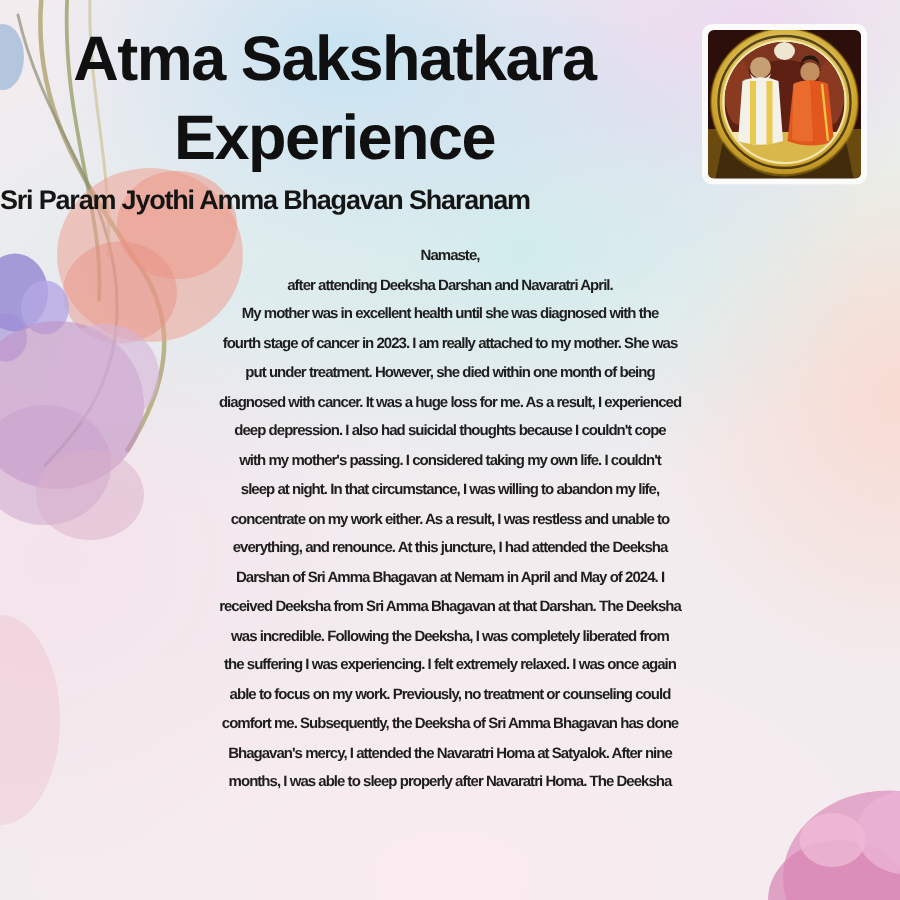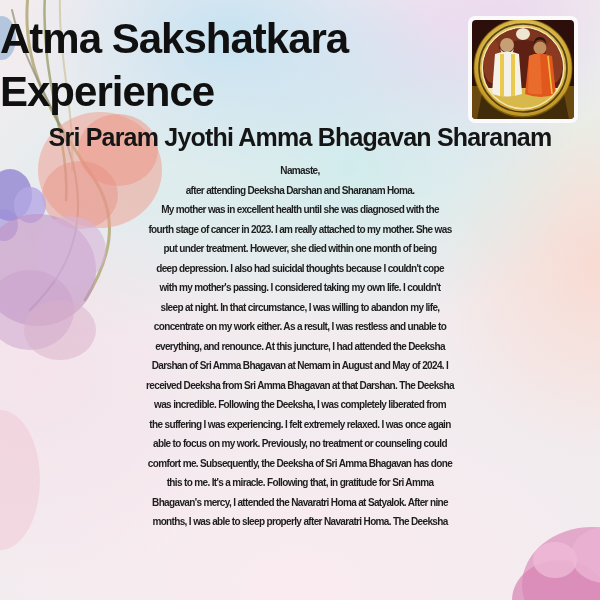--- a/index.html
+++ b/index.html
@@ -19,33 +19,33 @@
       radial-gradient(ellipse 260px 210px at 96% 22%, rgba(226,244,236,.8),  rgba(226,244,236,0) 75%),
       radial-gradient(ellipse 300px 280px at 6% 62%,  rgba(246,221,232,.6),  rgba(246,221,232,0) 75%),
       radial-gradient(ellipse 420px 230px at 50% 97%, rgba(251,235,240,.9),  rgba(251,235,240,0) 80%),
       radial-gradient(ellipse 260px 200px at 20% 32%, rgba(214,236,238,.7),  rgba(214,236,238,0) 75%);
   }
 
   .decor { position: absolute; left: 0; top: 0; width: 600px; height: 600px; pointer-events: none; }
 
   .title-wrap {
     position: absolute; left: 0; top: 12px; width: 446px;
-    text-align: left;
+    text-align: center;
     font-weight: 800; font-size: 42px; line-height: 53px;
     letter-spacing: -1px; color: #101010;
   }
 
   .photo {
     position: absolute; left: 468px; top: 16px; width: 110px; height: 107px;
   }
 
   .subtitle {
     position: absolute; left: 0; top: 123px; width: 600px;
-    text-align: center;
-    font-weight: 700; font-size: 25px; letter-spacing: -0.8px; color: #151515;
+    text-align: left;
+    font-weight: 700; font-size: 18px; letter-spacing: -0.8px; color: #151515;
   }
 
   .body-text {
     position: absolute; left: 0; top: 161px; width: 600px;
     text-align: center; color: #1e1e1e;
   }
   .body-line {
     font-size: 10px; font-weight: 700; line-height: 19.5px;
     letter-spacing: -0.65px; white-space: nowrap;
   }
@@ -150,33 +150,33 @@
 
       <path d="M14 78 a49 49 0 0 0 82 0 l5 25 h-92 Z" fill="#1d1408" opacity="0.55"></path>
       <circle cx="55" cy="52" r="49" fill="none" stroke="#8a6a10" stroke-width="1.2" opacity="0.6"></circle>
     </g>
   </svg>
 
   <div class="subtitle">Sri Param Jyothi Amma Bhagavan Sharanam</div>
 
   <div class="body-text">
       <div class="body-line">Namaste,</div>
-      <div class="body-line">after attending Deeksha Darshan and Sharanam Homa.</div>
+      <div class="body-line">after attending Deeksha Darshan and Navaratri April.</div>
       <div class="body-line">My mother was in excellent health until she was diagnosed with the</div>
       <div class="body-line">fourth stage of cancer in 2023. I am really attached to my mother. She was</div>
       <div class="body-line">put under treatment. However, she died within one month of being</div>
+      <div class="body-line">diagnosed with cancer. It was a huge loss for me. As a result, I experienced</div>
       <div class="body-line">deep depression. I also had suicidal thoughts because I couldn't cope</div>
       <div class="body-line">with my mother's passing. I considered taking my own life. I couldn't</div>
       <div class="body-line">sleep at night. In that circumstance, I was willing to abandon my life,</div>
       <div class="body-line">concentrate on my work either. As a result, I was restless and unable to</div>
       <div class="body-line">everything, and renounce. At this juncture, I had attended the Deeksha</div>
-      <div class="body-line">Darshan of Sri Amma Bhagavan at Nemam in August and May of 2024. I</div>
+      <div class="body-line">Darshan of Sri Amma Bhagavan at Nemam in April and May of 2024. I</div>
       <div class="body-line">received Deeksha from Sri Amma Bhagavan at that Darshan. The Deeksha</div>
       <div class="body-line">was incredible. Following the Deeksha, I was completely liberated from</div>
       <div class="body-line">the suffering I was experiencing. I felt extremely relaxed. I was once again</div>
       <div class="body-line">able to focus on my work. Previously, no treatment or counseling could</div>
       <div class="body-line">comfort me. Subsequently, the Deeksha of Sri Amma Bhagavan has done</div>
-      <div class="body-line">this to me. It's a miracle. Following that, in gratitude for Sri Amma</div>
       <div class="body-line">Bhagavan's mercy, I attended the Navaratri Homa at Satyalok. After nine</div>
       <div class="body-line">months, I was able to sleep properly after Navaratri Homa. The Deeksha</div>
     </div>
 
 </div>
 
 </body></html>

